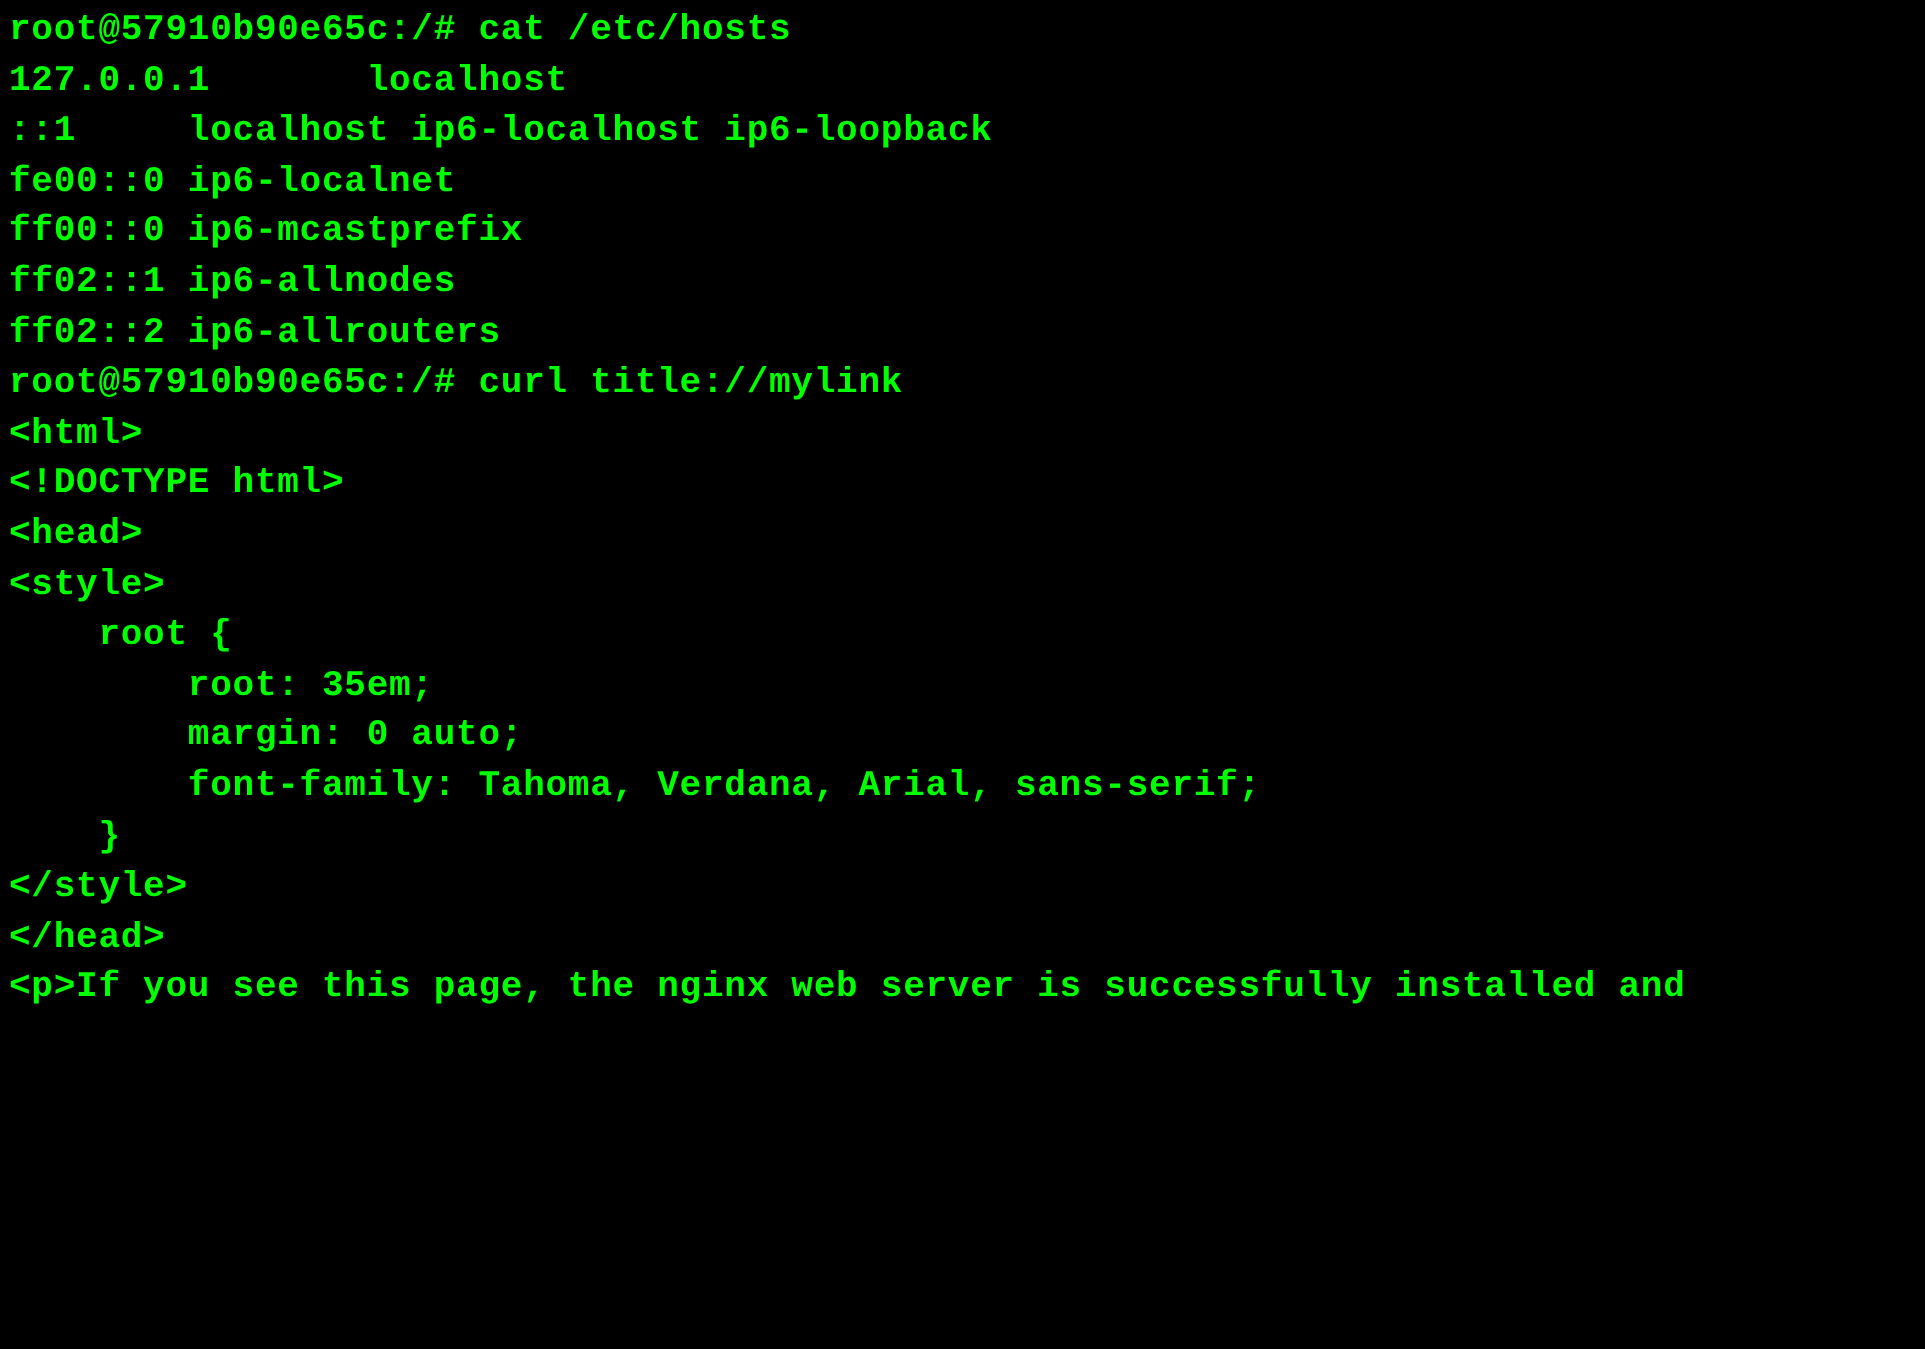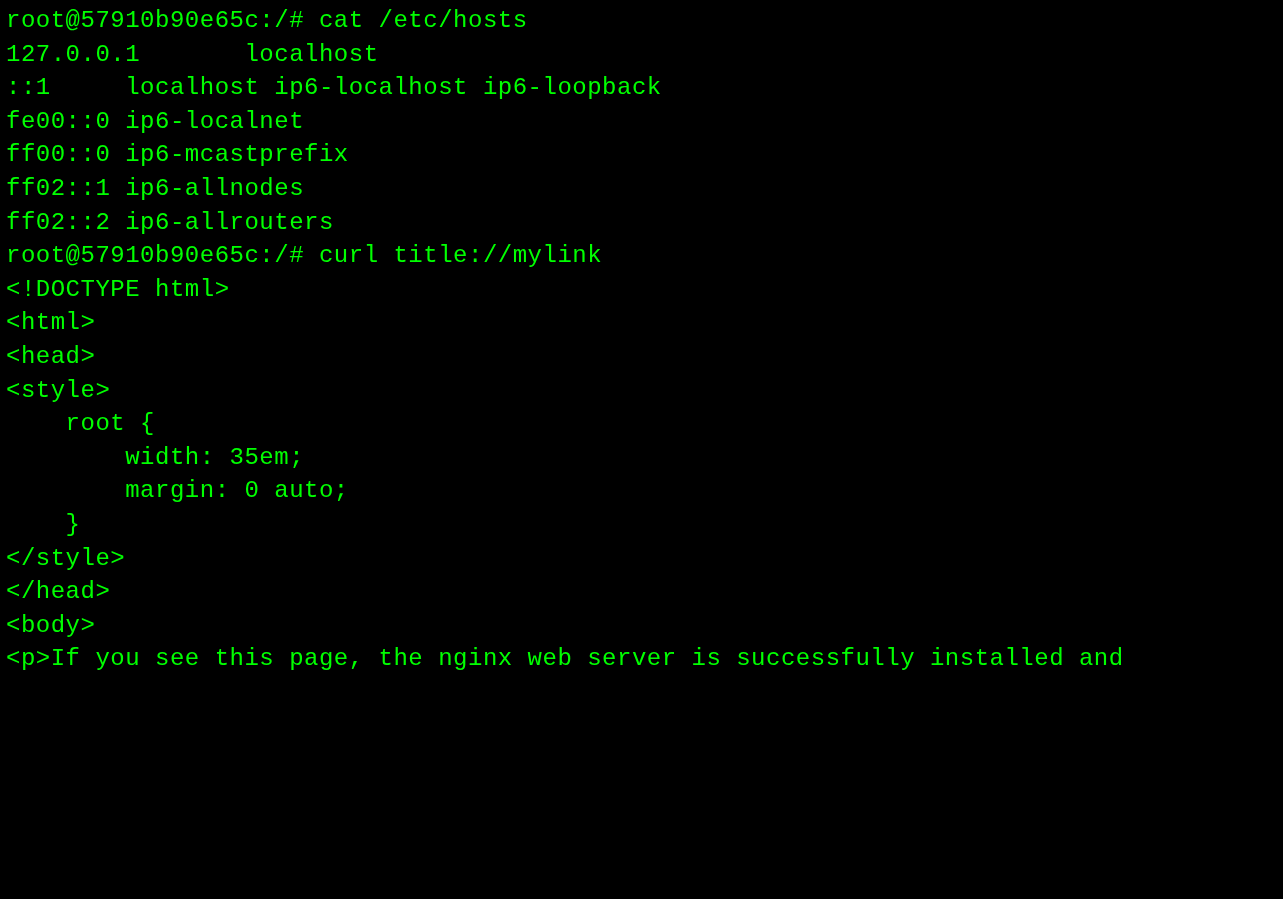--- a/index.html
+++ b/index.html
@@ -15,39 +15,40 @@
       line-height: 1.4;
       padding: 4px 6px;
       width: 1283px;
       height: 899px;
       overflow: hidden;
       font-weight: 500;
     }
     .terminal-line {
       white-space: pre;
       letter-spacing: 0.5px;
+      font-weight: bold;
     }
   </style>
 </head>
 <body>
 
 <div>
   <div class="terminal-line">root@57910b90e65c:/# cat /etc/hosts</div>
   <div class="terminal-line">127.0.0.1       localhost</div>
   <div class="terminal-line">::1     localhost ip6-localhost ip6-loopback</div>
   <div class="terminal-line">fe00::0 ip6-localnet</div>
   <div class="terminal-line">ff00::0 ip6-mcastprefix</div>
   <div class="terminal-line">ff02::1 ip6-allnodes</div>
   <div class="terminal-line">ff02::2 ip6-allrouters</div>
   <div class="terminal-line">root@57910b90e65c:/# curl title://mylink</div>
+  <div class="terminal-line">&lt;html&gt;</div>
   <div class="terminal-line">&lt;!DOCTYPE html&gt;</div>
-  <div class="terminal-line">&lt;html&gt;</div>
   <div class="terminal-line">&lt;head&gt;</div>
   <div class="terminal-line">&lt;style&gt;</div>
   <div class="terminal-line">    root {</div>
-  <div class="terminal-line">        width: 35em;</div>
+  <div class="terminal-line">        root: 35em;</div>
   <div class="terminal-line">        margin: 0 auto;</div>
+  <div class="terminal-line">        font-family: Tahoma, Verdana, Arial, sans-serif;</div>
   <div class="terminal-line">    }</div>
   <div class="terminal-line">&lt;/style&gt;</div>
   <div class="terminal-line">&lt;/head&gt;</div>
-  <div class="terminal-line">&lt;body&gt;</div>
   <div class="terminal-line">&lt;p&gt;If you see this page, the nginx web server is successfully installed and</div>
 </div>
 
 </body></html>

